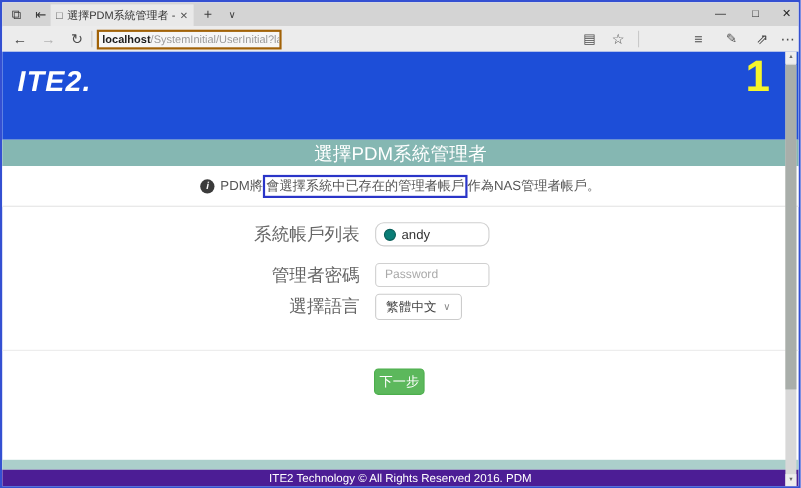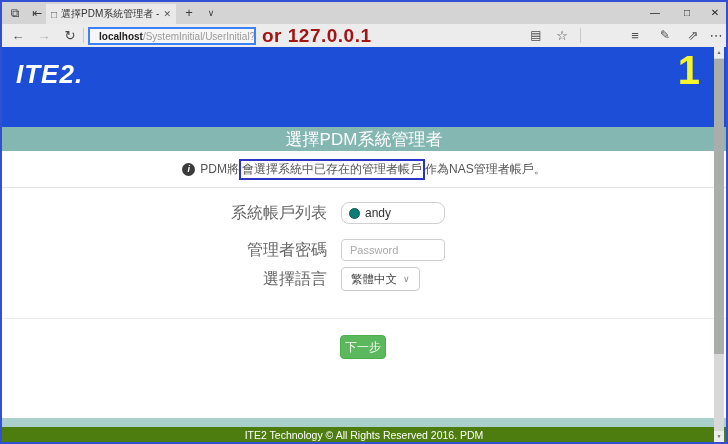--- a/index.html
+++ b/index.html
@@ -29,22 +29,22 @@
   .toolbar {
     position:absolute; left:0; top:22px; width:724px; height:23px;
     background:#ececec; color:#4a4a4a;
   }
   .tb-ic { position:absolute; top:0; height:23px; line-height:23px; text-align:center; font-size:13px; color:#4a4a4a; }
   .tb-ic.disabled { color:#b3b3b3; }
   .tb-sep { position:absolute; top:4px; width:1px; height:15px; background:#c9c9c9; }
 
   .url-box {
     position:absolute; left:86px; top:25px; width:168px; height:18px;
-    border:2px solid #3b82f6; background:#f6f6f6;
-    display:flex; align-items:center; padding:0 9px;
+    border:2px solid #a16207; background:#f6f6f6;
+    display:flex; align-items:center; padding:0 3px;
     font-size:10px; white-space:nowrap; overflow:hidden;
   }
   .url-box .host { font-weight:bold; color:#1d1d1d; }
   .url-box .path { color:#9a9a9a; }
   .url-annotation {
     position:absolute; left:260px; top:23px; font-size:19px; font-weight:bold;
     color:#a31414; letter-spacing:0.5px;
   }
 
   
@@ -115,21 +115,21 @@
   .next-button {
     position:absolute; left:338px; top:333px; width:46px; height:24px;
     background:#5cb85c; border:1px solid #4cae4c; border-radius:4px;
     color:#fff; font-size:12px; display:flex; align-items:center; justify-content:center;
   }
 
   
   .footer-light { position:absolute; left:0; top:416px; width:724px; height:9px; background:#abcfcb; }
   .footer-dark  {
     position:absolute; left:0; top:425px; width:724px; height:15px;
-    background:#4d7c0f; color:#fff; font-size:10.5px;
+    background:#4c1d95; color:#fff; font-size:10.5px;
     display:flex; align-items:center; justify-content:center;
   }
 
   
   .scrollbar {
     position:absolute; right:2px; top:45px; width:10px; height:395px;
     background:#d8d8d8;
   }
   .scroll-arrow { position:absolute; left:0; width:10px; height:11px; background:#ededed; color:#666; font-size:5px; text-align:center; line-height:11px; }
   .scroll-up { top:0; }
@@ -167,21 +167,20 @@
     <span class="tb-ic" style="left:622px;width:22px;">≡</span>
     <span class="tb-ic" style="left:652px;width:22px;font-size:12px;">✎</span>
     <span class="tb-ic" style="left:680px;width:22px;">⇗</span>
     <span class="tb-ic" style="left:704px;width:20px;">⋯</span>
   </div>
 
   <div class="url-box">
     <span class="host">localhost</span>
       <span class="path">/SystemInitial/UserInitial?lang=zh-TW</span>
   </div>
-  <div class="url-annotation">or 127.0.0.1</div>
 
   <div class="brand-band">
     <div class="logo">ITE2.</div>
     <div class="step-number">1</div>
   </div>
 
   <div class="title-bar">
     <span>選擇PDM系統管理者</span>
   </div>
 

